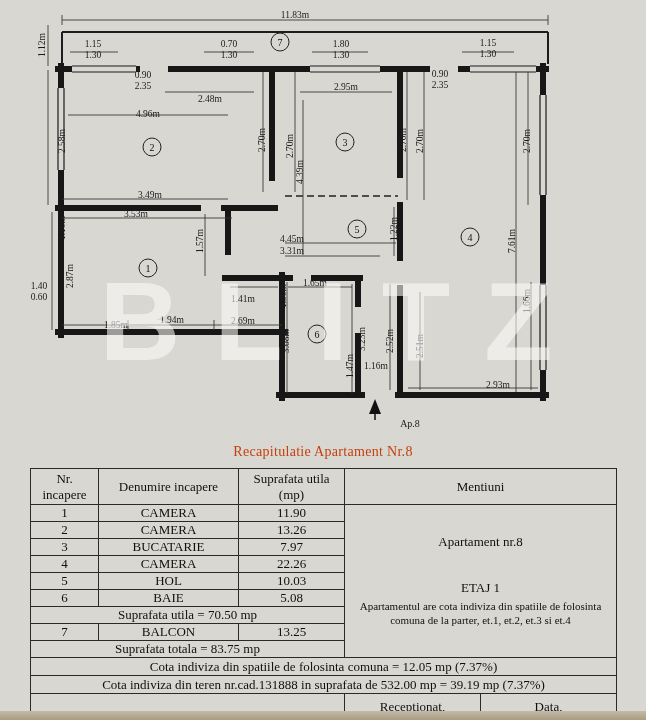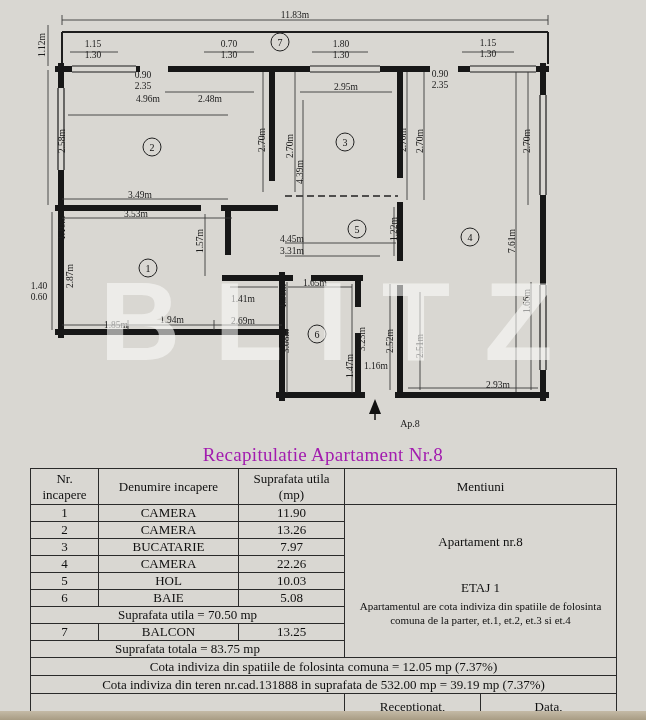--- a/index.html
+++ b/index.html
@@ -23,21 +23,21 @@
   }
   .compass-label{position:absolute;transform:translate(-50%,-50%);font-size:10px;}
   .watermark{
     position:absolute;top:266px;left:0;width:100%;text-align:center;
     font-family:"Liberation Sans",sans-serif;font-weight:bold;
     font-size:112px;line-height:1;letter-spacing:34px;
     color:rgba(252,252,250,0.58);pointer-events:none;z-index:5;padding-left:20px;
   }
   .title{
     position:absolute;top:444px;left:0;width:100%;text-align:center;
-    font-size:19px;color:#a21caf;letter-spacing:0.3px;
+    font-size:14px;color:#c2410c;letter-spacing:0.3px;
   }
   table.recap{
     position:absolute;left:30px;top:468px;border-collapse:collapse;
     table-layout:fixed;width:586px;font:13px "Liberation Serif",serif;color:#101010;
     background:transparent;z-index:2;
   }
   table.recap td,table.recap th{
     border:1px solid #2a2a2a;padding:0 4px;font-weight:normal;
     text-align:center;vertical-align:middle;overflow:hidden;
   }
@@ -113,29 +113,29 @@
         <span class="dim" style="left: 341px; top: 45px; transform: translate(-50%, -50%);">1.80</span>
         <span class="dim" style="left: 341px; top: 56px; transform: translate(-50%, -50%);">1.30</span>
         <span class="dim" style="left: 488px; top: 44px; transform: translate(-50%, -50%);">1.15</span>
         <span class="dim" style="left: 488px; top: 55px; transform: translate(-50%, -50%);">1.30</span>
         <span class="dim" style="left: 143px; top: 76px; transform: translate(-50%, -50%);">0.90</span>
         <span class="dim" style="left: 143px; top: 87px; transform: translate(-50%, -50%);">2.35</span>
         <span class="dim" style="left: 210px; top: 76px; transform: translate(-50%, -50%); margin-top: 24px;">2.48m</span>
         <span class="dim" style="left: 346px; top: 88px; transform: translate(-50%, -50%);">2.95m</span>
         <span class="dim" style="left: 440px; top: 75px; transform: translate(-50%, -50%);">0.90</span>
         <span class="dim" style="left: 440px; top: 86px; transform: translate(-50%, -50%);">2.35</span>
-        <span class="dim" style="left: 148px; top: 100px; transform: translate(-50%, -50%); text-align: center;">4.96m</span>
+        <span class="dim" style="left: 148px; top: 115px; transform: translate(-50%, -50%); text-align: center;">4.96m</span>
         <span class="dim" style="left: 63px; top: 141px; transform: translate(-50%, -50%) rotate(-90deg);">2.58m</span>
         <span class="dim" style="left: 263px; top: 140px; transform: translate(-50%, -50%) rotate(-90deg);">2.70m</span>
         <span class="dim" style="left: 291px; top: 146px; transform: translate(-50%, -50%) rotate(-90deg);">2.70m</span>
         <span class="dim" style="left: 301px; top: 172px; transform: translate(-50%, -50%) rotate(-90deg);">4.39m</span>
         <span class="dim" style="left: 404px; top: 140px; transform: translate(-50%, -50%) rotate(-90deg);">2.70m</span>
         <span class="dim" style="left: 421px; top: 141px; transform: translate(-50%, -50%) rotate(-90deg);">2.70m</span>
         <span class="dim" style="left: 528px; top: 141px; transform: translate(-50%, -50%) rotate(-90deg);">2.70m</span>
-        <span class="dim" style="left: 140px; top: 196px; transform: translate(-50%, -50%);">3.49m</span>
+        <span class="dim" style="left: 150px; top: 196px; transform: translate(-50%, -50%);">3.49m</span>
         <span class="dim" style="left: 136px; top: 215px; transform: translate(-50%, -50%);">3.53m</span>
         <span class="dim" style="left: 63px; top: 228px; transform: translate(-50%, -50%) rotate(-90deg);">1.10m</span>
         <span class="dim" style="left: 201px; top: 241px; transform: translate(-50%, -50%) rotate(-90deg);">1.57m</span>
         <span class="dim" style="left: 292px; top: 240px; transform: translate(-50%, -50%);">4.45m</span>
         <span class="dim" style="left: 292px; top: 252px; transform: translate(-50%, -50%);">3.31m</span>
         <span class="dim" style="left: 395px; top: 229px; transform: translate(-50%, -50%) rotate(-90deg);">1.22m</span>
         <span class="dim" style="left: 513px; top: 241px; transform: translate(-50%, -50%) rotate(-90deg);">7.61m</span>
         <span class="dim" style="left: 71px; top: 276px; transform: translate(-50%, -50%) rotate(-90deg);">2.87m</span>
         <span class="dim" style="left: 243px; top: 300px; transform: translate(-50%, -50%);">1.41m</span>
         <span class="dim" style="left: 315px; top: 284px; transform: translate(-50%, -50%);">1.65m</span>

